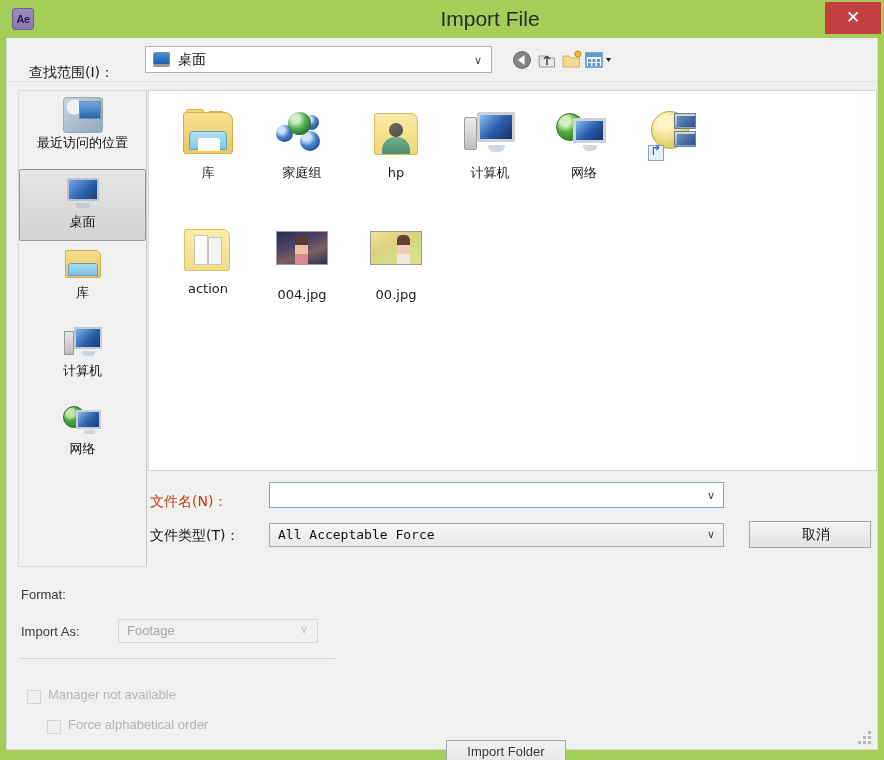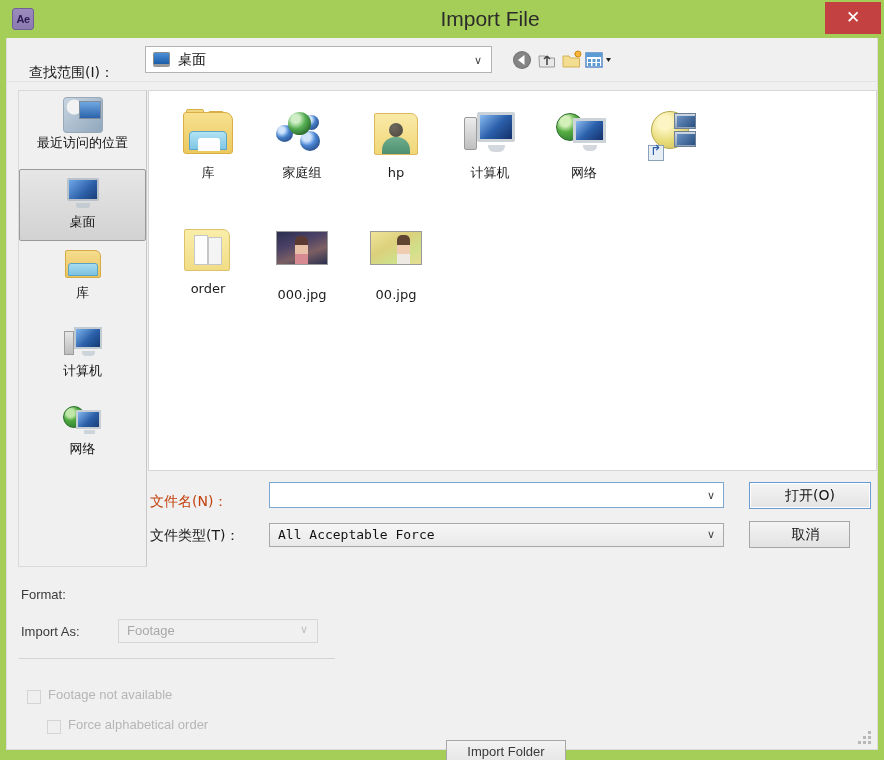--- a/index.html
+++ b/index.html
@@ -479,21 +479,21 @@
     background: linear-gradient(#f4f4f4, #e4e4e4);
     border: 1px solid #6a9bd0;
     box-shadow: inset 0 0 0 1px #ffffff;
     font-size: 14px; color: #111;
     line-height: 25px; text-align: center;
     cursor: pointer;
     font-family: "DejaVu Sans", sans-serif;
   }
   #cancel-btn {
     position: absolute; left: 742px; top: 483px;
-    width: 101px; height: 27px;
+    width: 122px; height: 27px;
     background: linear-gradient(#f4f4f4, #e2e2e2);
     border: 1px solid #a6a6a6;
     font-size: 14px; color: #111;
     line-height: 25px; text-align: center;
     cursor: pointer;
     font-family: "DejaVu Sans", sans-serif;
     padding-left: 12px;
   }
 
   
@@ -730,28 +730,28 @@
 
 
         <div style="clear:both; height:8px;"></div>
 
         <div class="fitem">
           <div class="fic ic-plainfolder">
             <span class="fol"></span>
               <span class="d1"></span>
               <span class="d2"></span>
           </div>
-          <div class="flabel">order</div>
+          <div class="flabel">action</div>
         </div>
 
         <div class="fitem">
           <div class="fic">
               <div class="ic-thumb t000"></div>
             </div>
-          <div class="flabel">000.jpg</div>
+          <div class="flabel">004.jpg</div>
         </div>
 
         <div class="fitem">
           <div class="fic">
               <div class="ic-thumb t00"></div>
             </div>
           <div class="flabel">00.jpg</div>
         </div>
 
 
@@ -764,35 +764,34 @@
       <span class="val"></span>
       <span class="arrow">∨</span>
     </div>
 
     <div id="ftrow-label">文件类型(T)：</div>
     <div id="ft-combo">
       <span class="val">All Acceptable Force</span>
       <span class="arrow">∨</span>
     </div>
 
-    <div id="open-btn">打开(O)</div>
     <div id="cancel-btn">取消</div>
 
     <div id="format-label">Format:</div>
     <div id="importas-label">Import As:</div>
     <div id="importas-select">
       <span class="val">Footage</span>
       <span class="arrow">∨</span>
     </div>
 
     <div id="divider"></div>
 
     <div class="chkrow" id="chk-sequence">
       <span class="chkbox"></span>
-      <span class="chklabel">Footage not available</span>
+      <span class="chklabel">Manager not available</span>
     </div>
 
     <div class="chkrow" id="chk-force">
       <span class="chkbox"></span>
       <span class="chklabel">Force alphabetical order</span>
     </div>
 
     <div id="importfolder-btn">Import Folder</div>
 
     <div id="grip">

